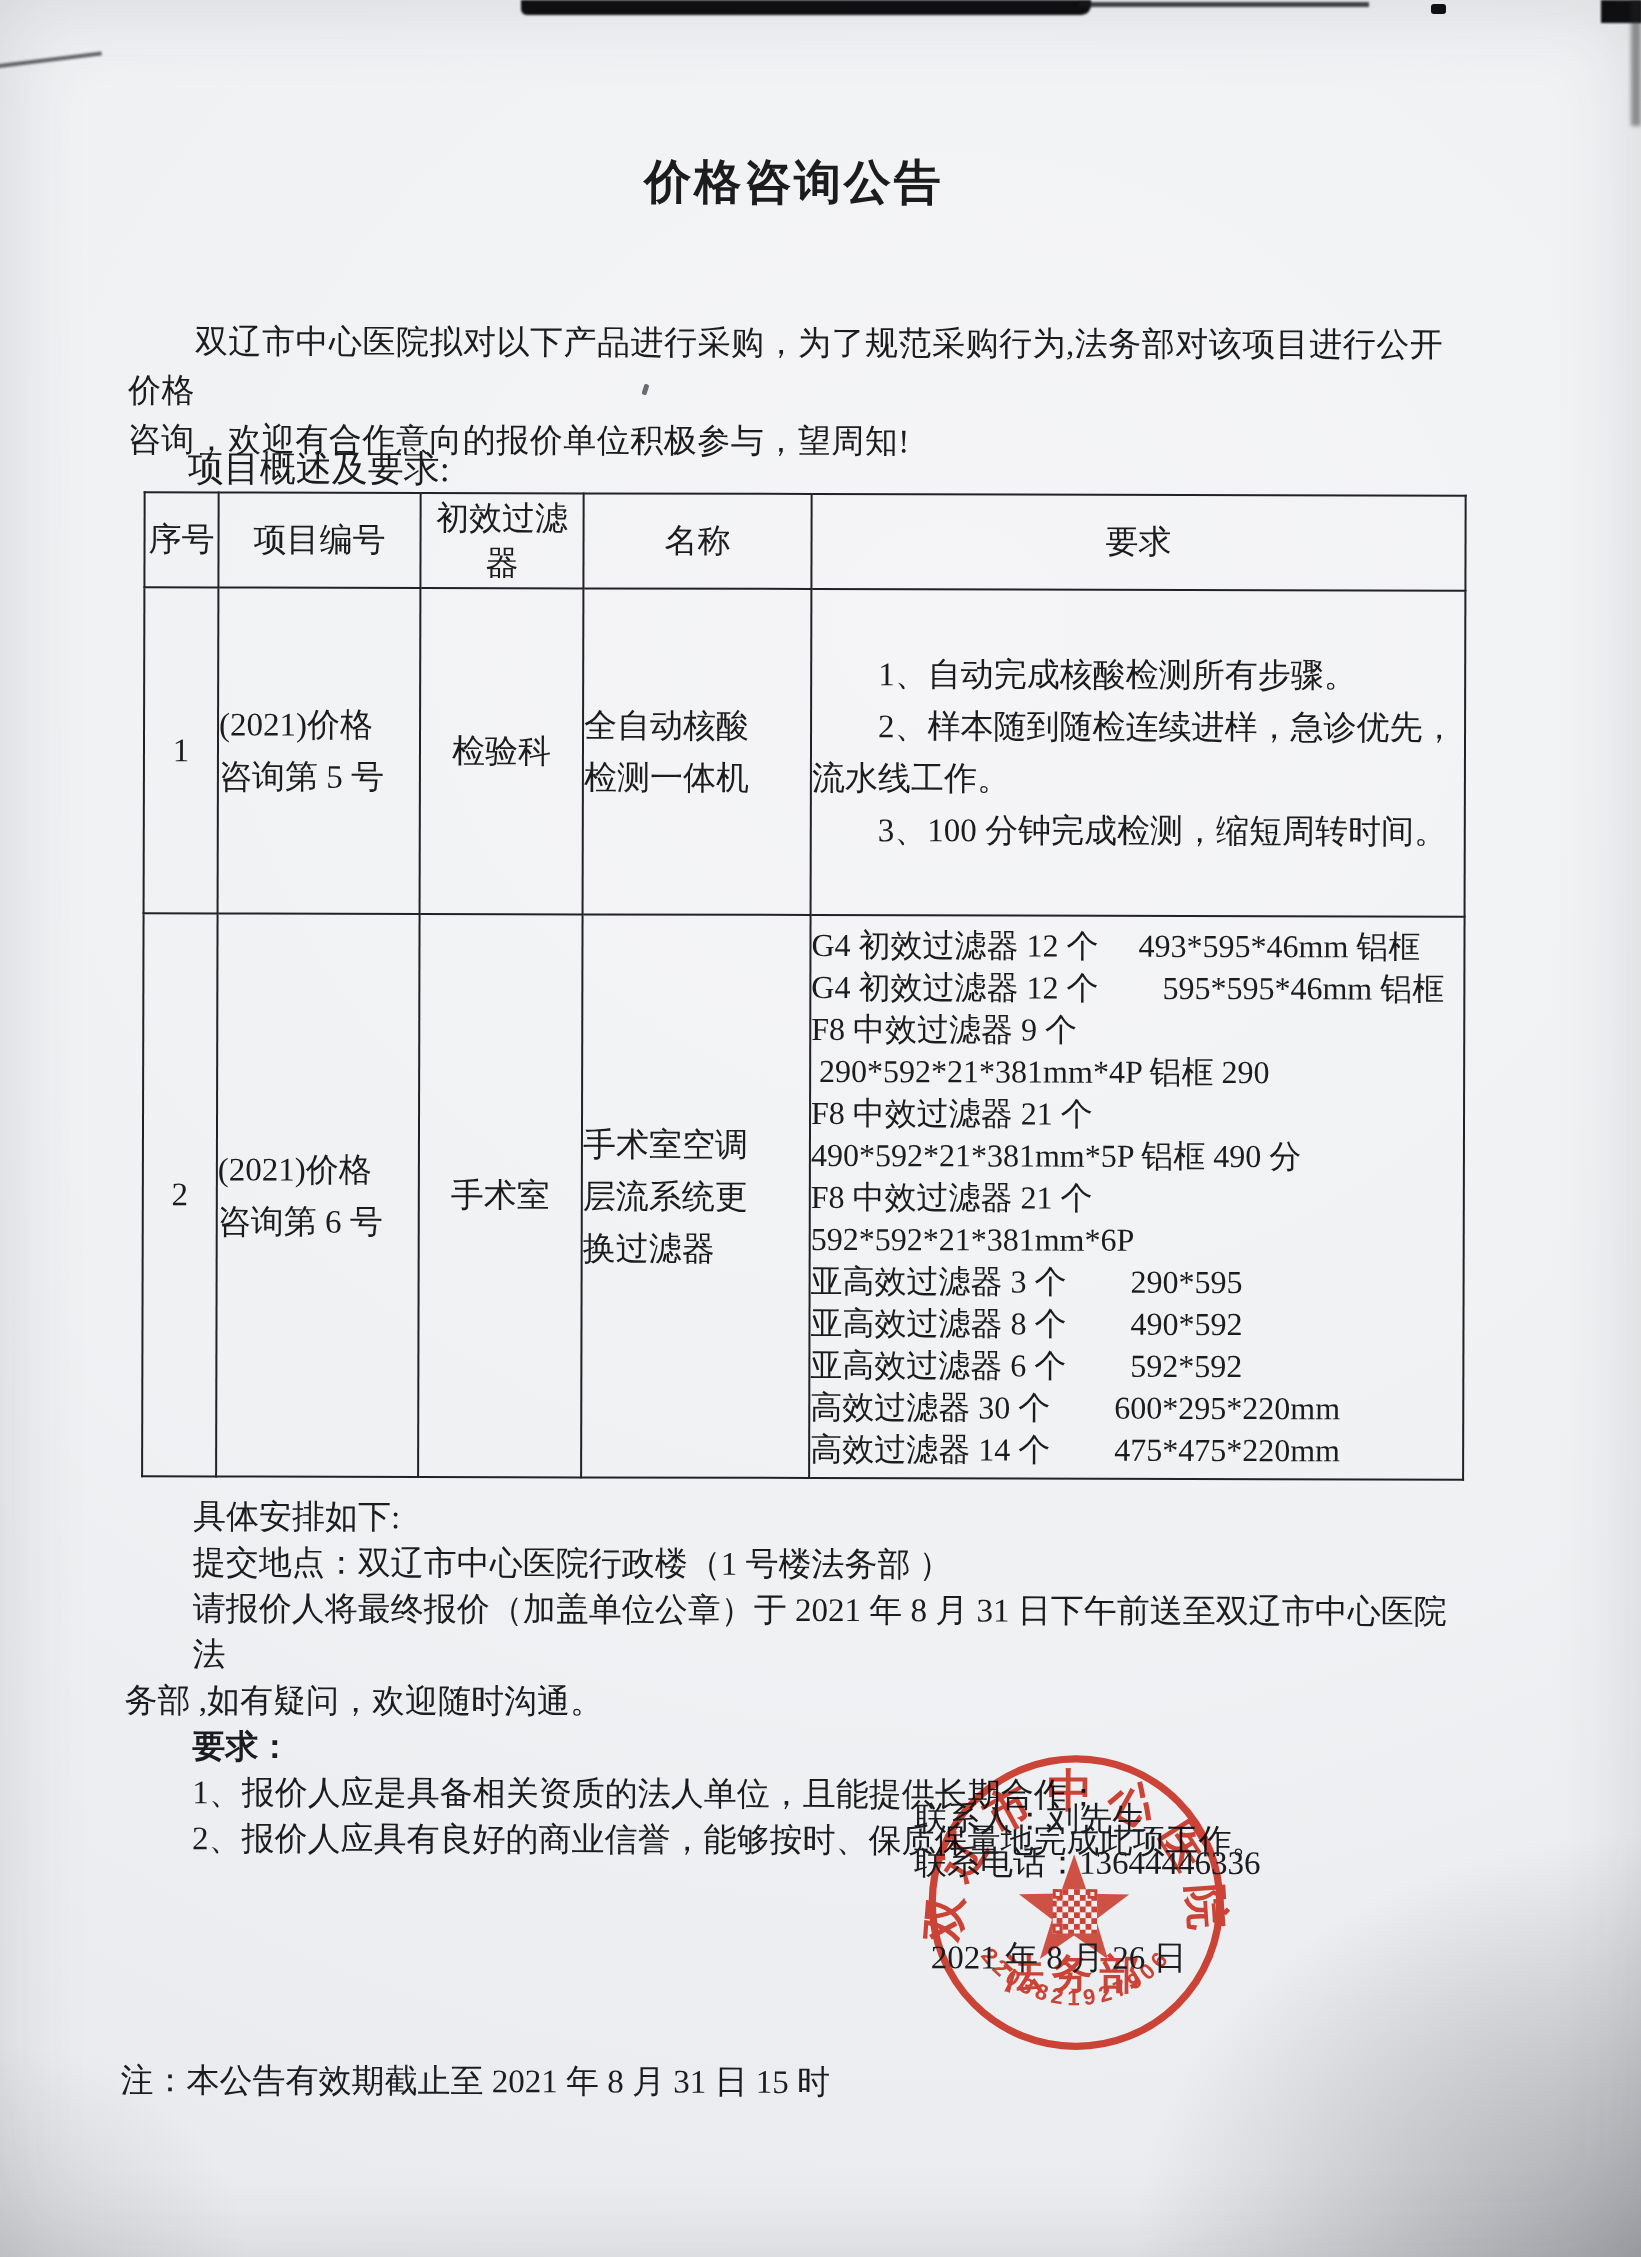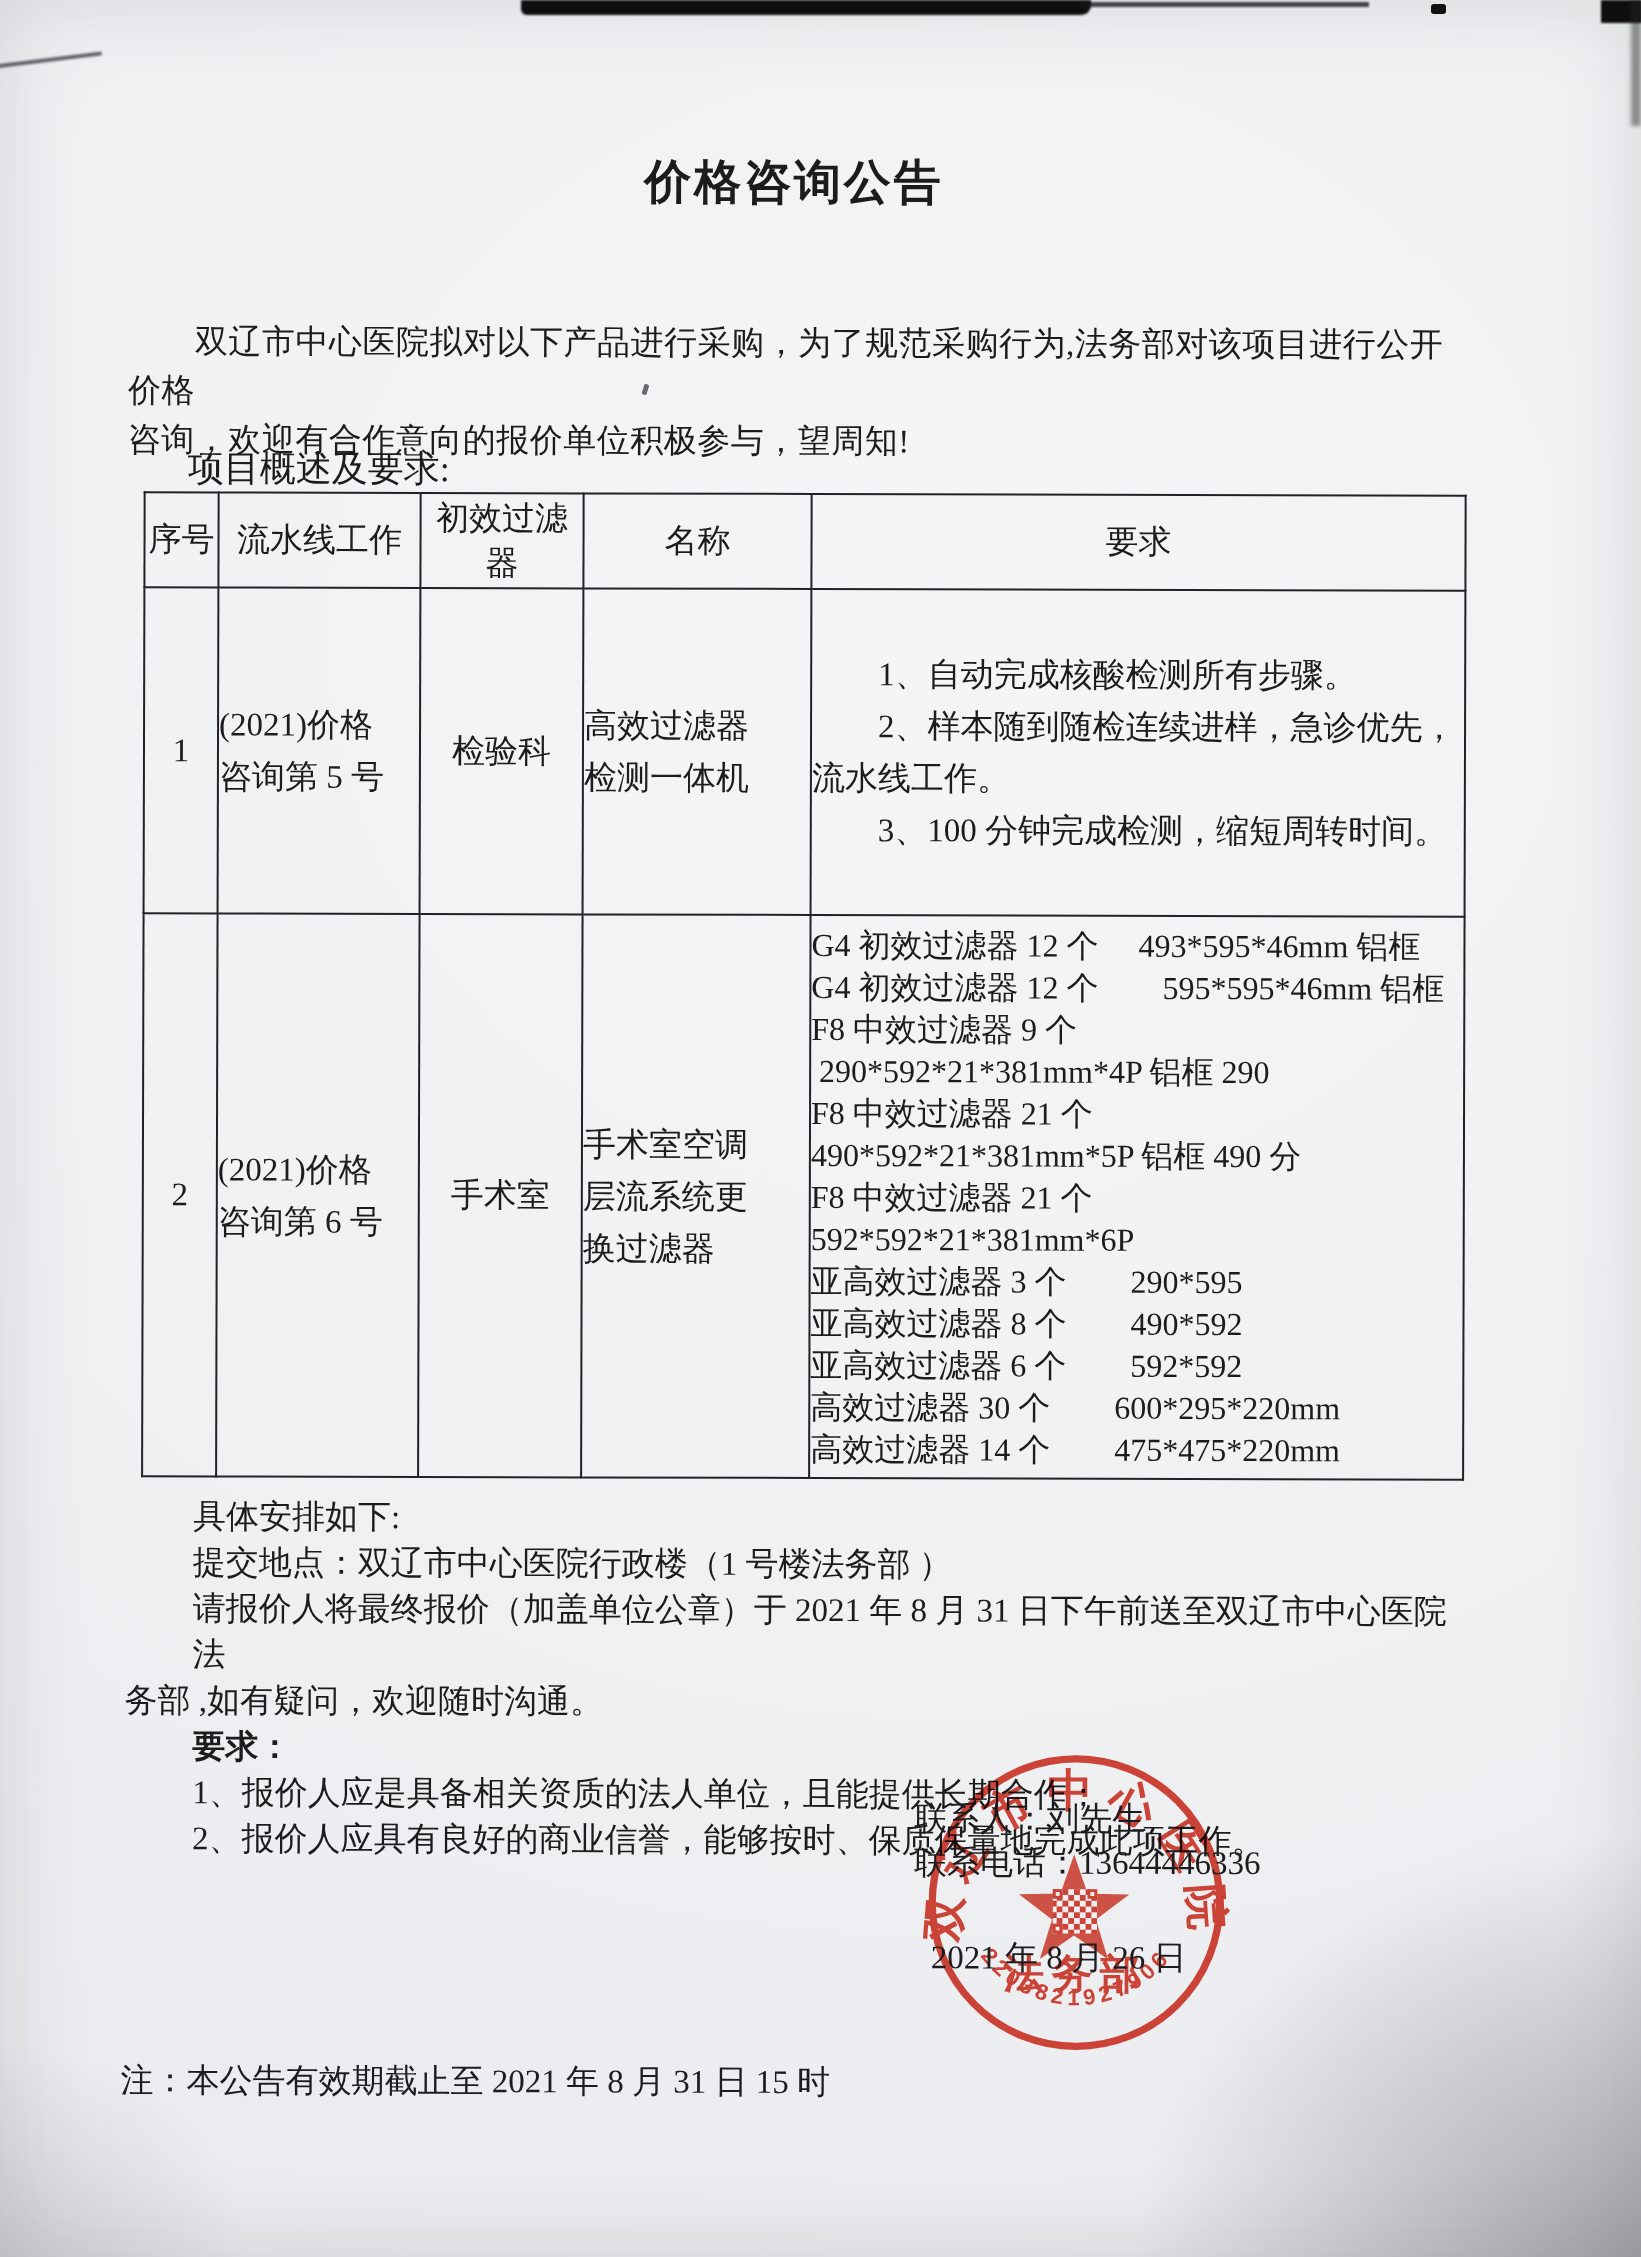--- a/index.html
+++ b/index.html
@@ -85,33 +85,33 @@
       <colgroup>
         <col style="width:74px">
           <col style="width:202px">
           <col style="width:163px">
         <col style="width:228px">
           <col style="width:654px">
       </colgroup>
       <thead>
         <tr>
           <th>序号</th>
-          <th>流水线工作</th>
+          <th>项目编号</th>
           <th>初效过滤器</th>
           <th>名称</th>
           <th>要求</th>
         </tr>
       </thead>
       <tbody>
         <tr class="r1">
           <td class="c-no">1</td>
           <td class="c-proj">(2021)价格
 咨询第 5 号</td>
           <td class="c-dept">检验科</td>
-          <td class="c-name">高效过滤器
+          <td class="c-name">全自动核酸
 检测一体机</td>
           <td class="c-req">
             <div class="req-r1">
 
             <div class="req-line">　　1、自动完成核酸检测所有步骤。</div>
                 <div class="req-line">　　2、样本随到随检连续进样，急诊优先，</div>
                 <div class="req-line">流水线工作。</div>
                 <div class="req-line">　　3、100 分钟完成检测，缩短周转时间。</div>
               </div>
           </td>

